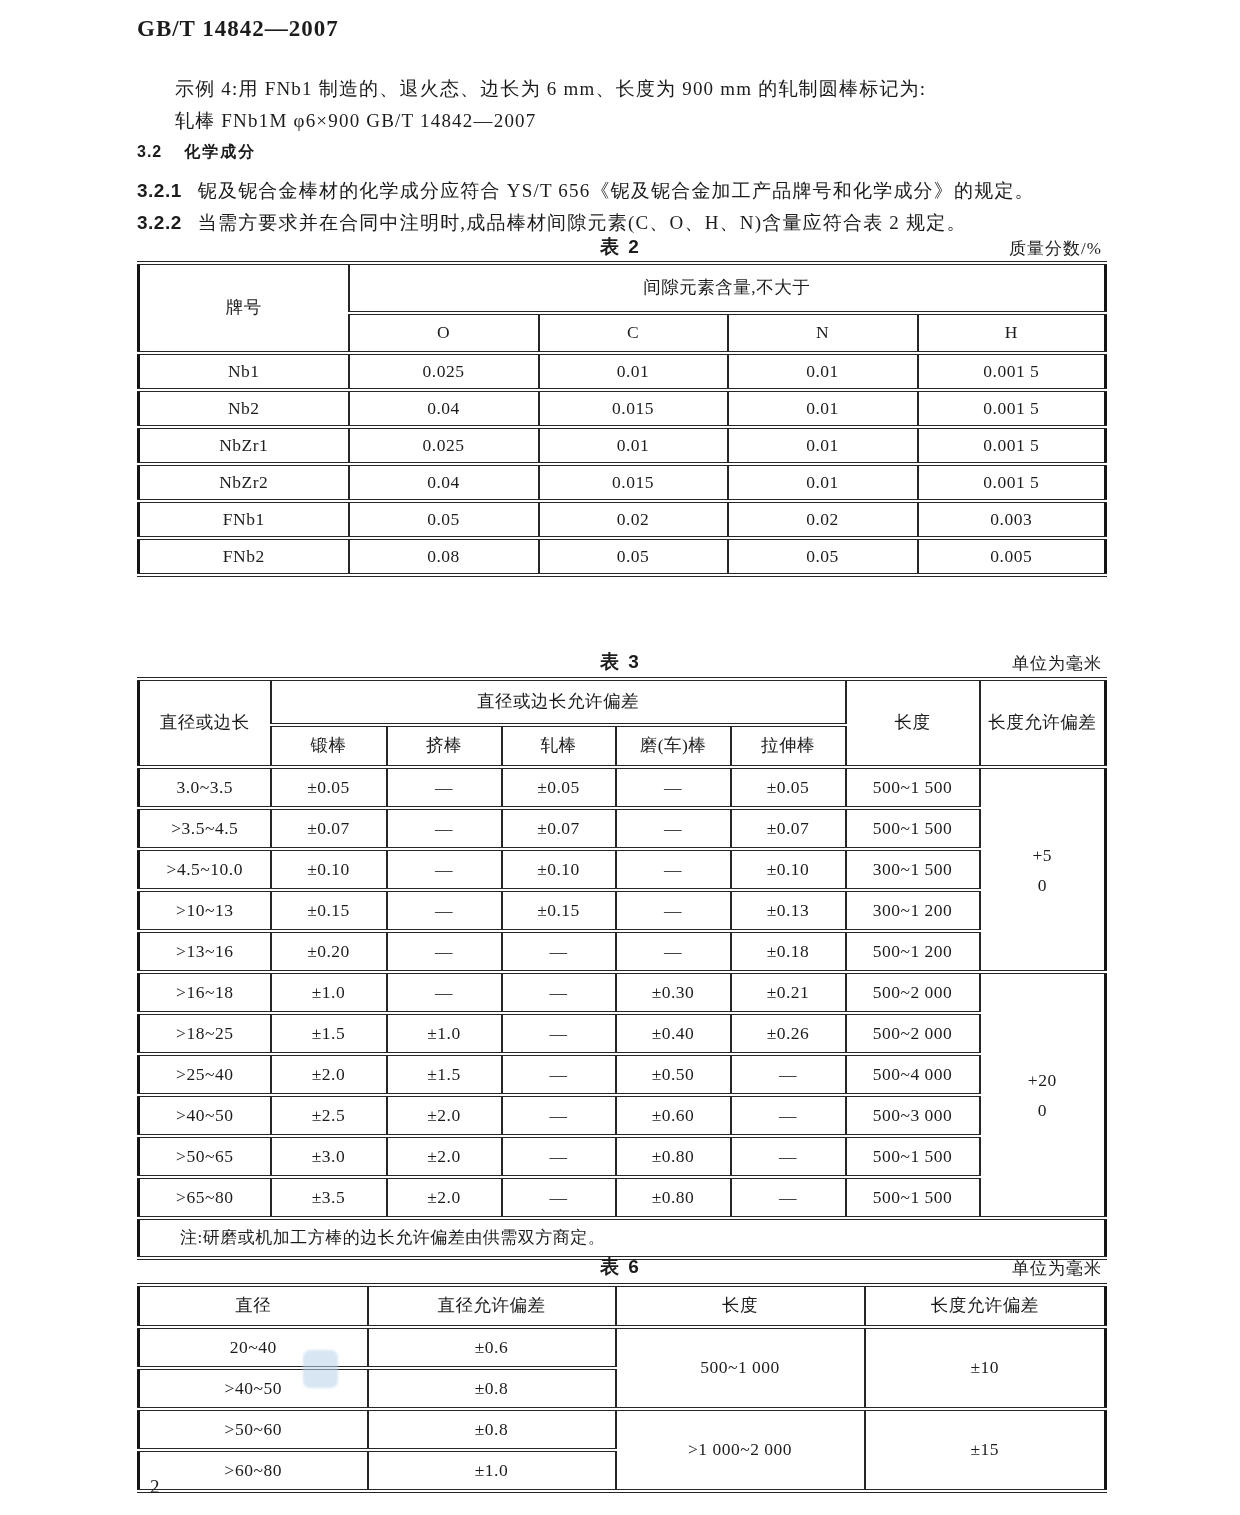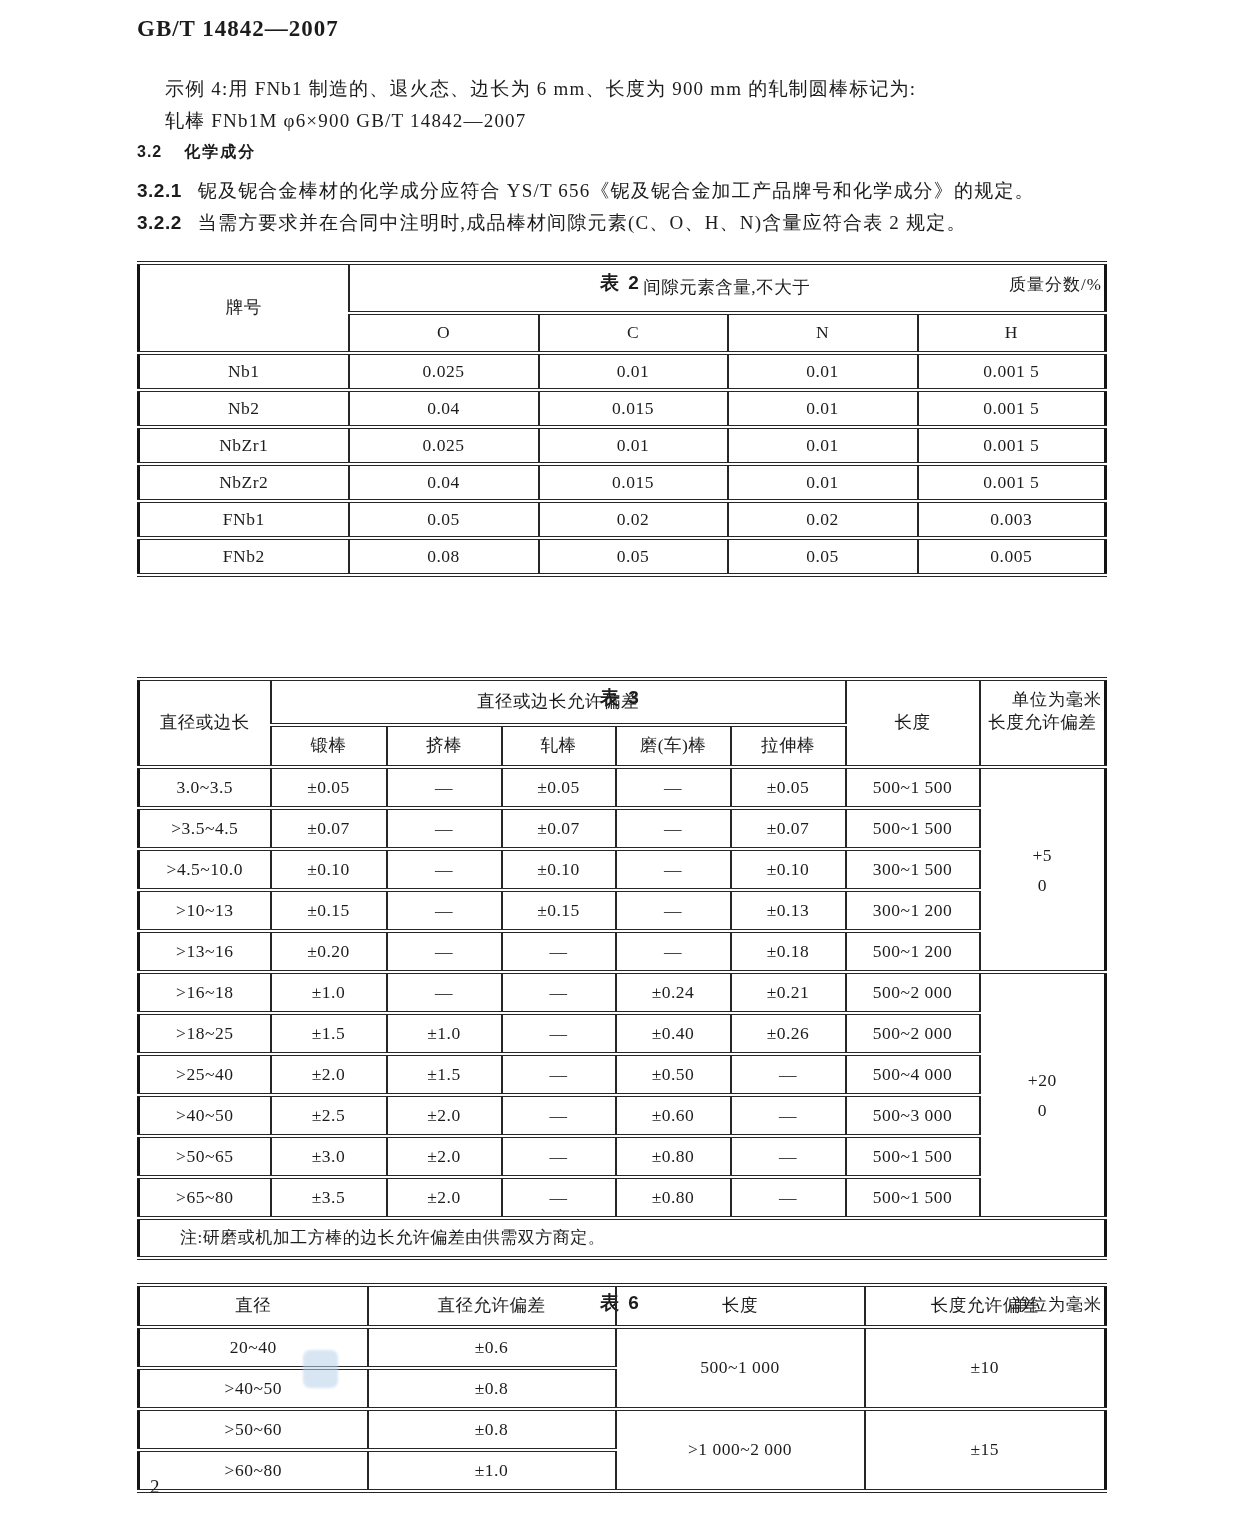--- a/index.html
+++ b/index.html
@@ -11,32 +11,32 @@
     color:#1c1c1c;
     overflow:hidden;
   }
   .content{position:absolute;left:137px;top:0;width:967px;height:100%;}
   .abs{position:absolute;left:0;width:100%;}
 
   .doc-code{
     position:absolute;left:137px;top:16px;
     font-size:23px;font-weight:bold;letter-spacing:1px;
   }
-  .example{left:28px;width:920px;font-size:19px;letter-spacing:1.2px;}
+  .example{left:38px;width:920px;font-size:19px;letter-spacing:1.2px;}
   .heading{
     font-family:"Liberation Sans","DejaVu Sans",sans-serif;
     font-weight:bold;font-size:16px;letter-spacing:2px;
   }
   .heading .num{margin-right:22px;letter-spacing:1px;}
   .para{font-size:19px;letter-spacing:1.2px;line-height:33px;text-align:justify;}
   .para .num{
     font-family:"Liberation Sans","DejaVu Sans",sans-serif;
     font-weight:bold;margin-right:16px;letter-spacing:0.5px;margin-top:23px;
   }
-  .caption-row{height:26px;margin-top:36px;}
+  .caption-row{height:26px;}
   .cap-title{
     display:block;text-align:center;
     font-family:"Liberation Sans","DejaVu Sans",sans-serif;
     font-weight:bold;font-size:19px;letter-spacing:2px;
   }
   .cap-unit{position:absolute;right:2px;top:3px;font-size:17px;letter-spacing:1px;}
 
   table.doc-table{
     border-collapse:collapse;width:967px;table-layout:fixed;
     font-size:17.5px;letter-spacing:0.5px;
@@ -242,21 +242,21 @@
         <td>—</td>
         <td>—</td>
         <td>±0.18</td>
         <td>500~1 200</td>
       </tr>
       <tr>
         <td>&gt;16~18</td>
         <td>±1.0</td>
         <td>—</td>
         <td>—</td>
-        <td>±0.24</td>
+        <td>±0.30</td>
         <td>±0.21</td>
         <td>500~2 000</td>
         <td rowspan="6" class="tol-cell">
           <div>+20</div>
           <div>0</div>
         </td>
       </tr>
       <tr>
         <td>&gt;18~25</td>
         <td>±1.5</td>

